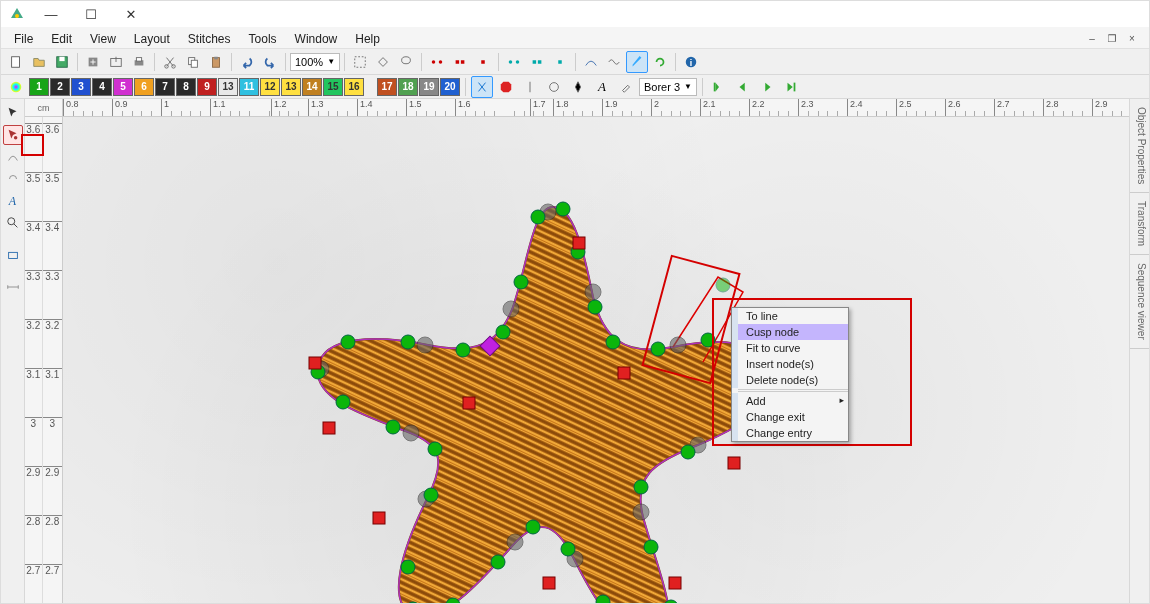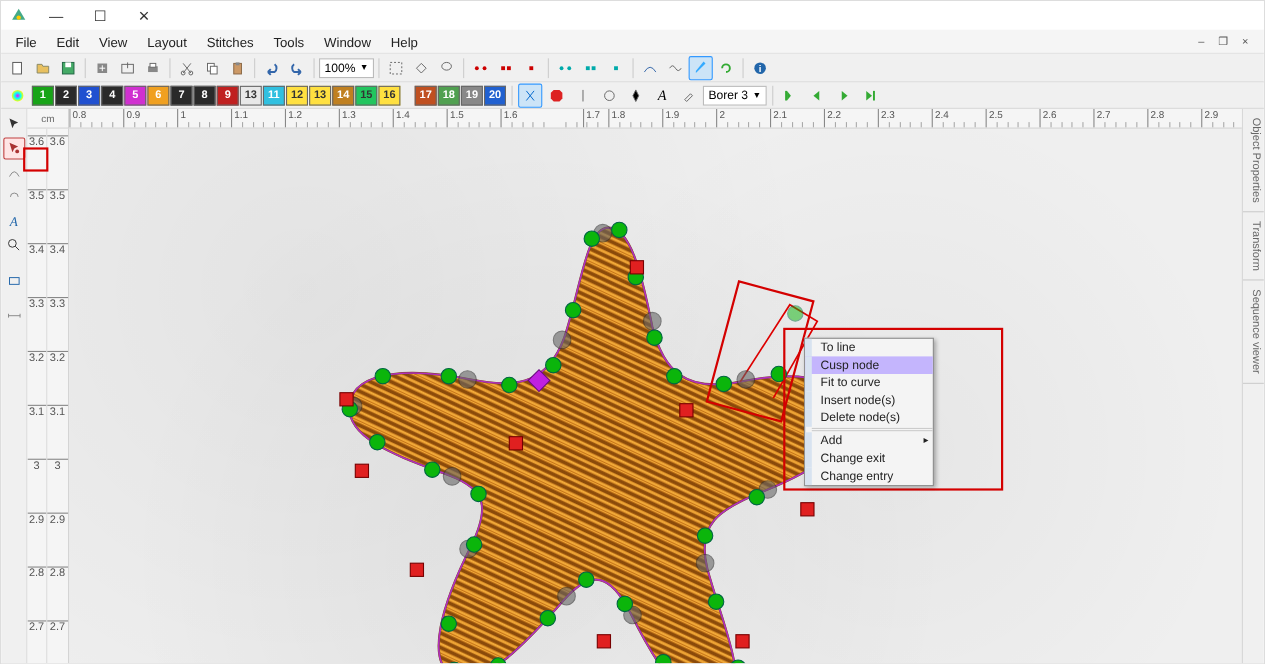--- a/index.html
+++ b/index.html
@@ -401,21 +401,21 @@
         <div class="ruler-tick-major" style="left: 98px;">1</div>
         <div class="ruler-tick-minor" style="left: 107.8px;"></div>
         <div class="ruler-tick-minor" style="left: 117.6px;"></div>
         <div class="ruler-tick-minor" style="left: 127.4px;"></div>
         <div class="ruler-tick-minor" style="left: 137.2px;"></div>
         <div class="ruler-tick-major" style="left: 147px;">1.1</div>
         <div class="ruler-tick-minor" style="left: 156.8px;"></div>
         <div class="ruler-tick-minor" style="left: 166.6px;"></div>
         <div class="ruler-tick-minor" style="left: 176.4px;"></div>
         <div class="ruler-tick-minor" style="left: 186.2px;"></div>
-        <div class="ruler-tick-major" style="left: 196px;">1.2</div>
+        <div class="ruler-tick-major" style="left: 208px;">1.2</div>
         <div class="ruler-tick-minor" style="left: 205.8px;"></div>
         <div class="ruler-tick-minor" style="left: 215.6px;"></div>
         <div class="ruler-tick-minor" style="left: 225.4px;"></div>
         <div class="ruler-tick-minor" style="left: 235.2px;"></div>
         <div class="ruler-tick-major" style="left: 245px;">1.3</div>
         <div class="ruler-tick-minor" style="left: 254.8px;"></div>
         <div class="ruler-tick-minor" style="left: 264.6px;"></div>
         <div class="ruler-tick-minor" style="left: 274.4px;"></div>
         <div class="ruler-tick-minor" style="left: 284.2px;"></div>
         <div class="ruler-tick-major" style="left: 294px;">1.4</div>

